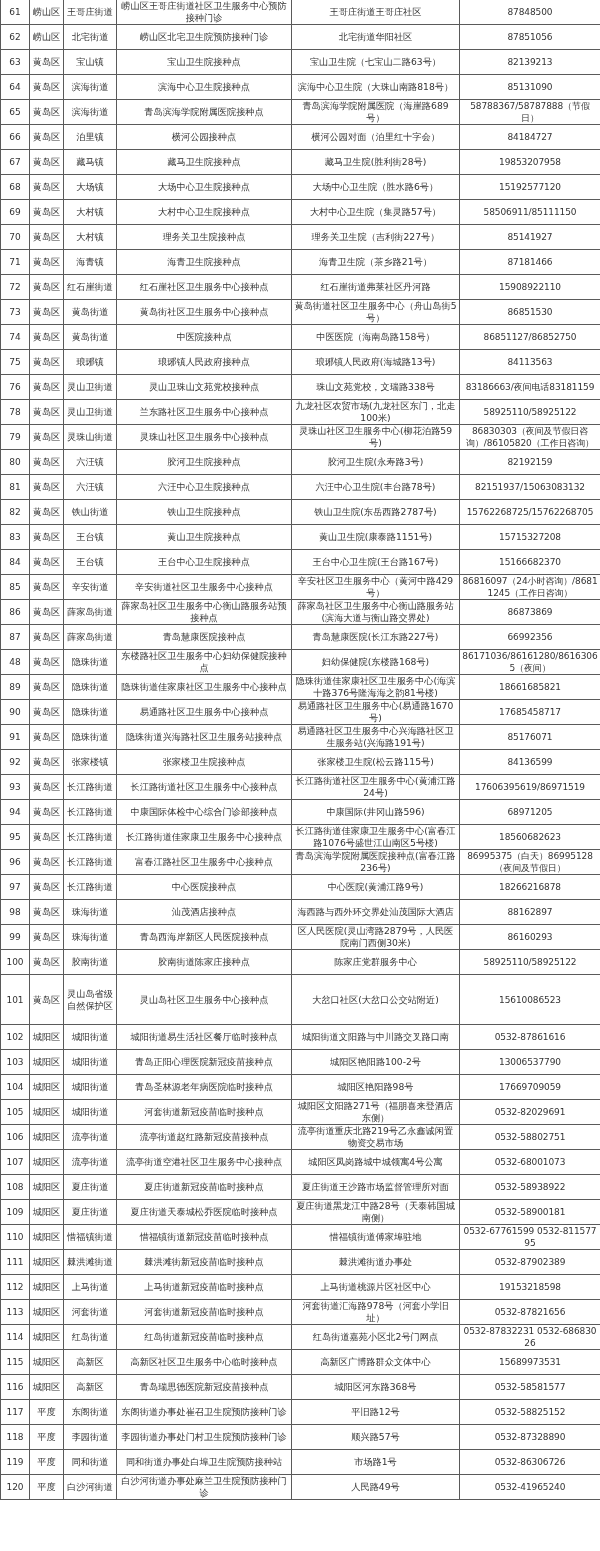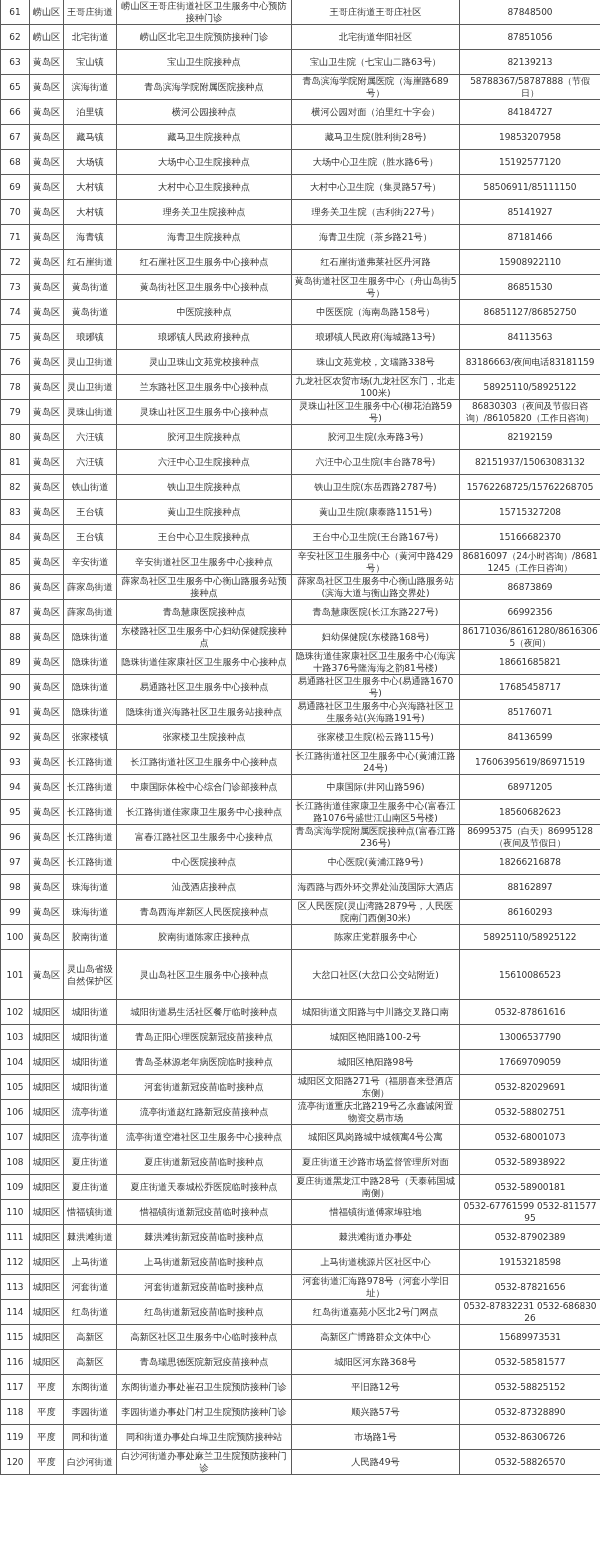--- a/index.html
+++ b/index.html
@@ -65,20 +65,28 @@
   </tr>
         <tr>
     <td class="c-no">63</td>
     <td class="c-dist">黄岛区</td>
     <td class="c-street">宝山镇</td>
     <td class="c-site">宝山卫生院接种点</td>
     <td class="c-addr">宝山卫生院（七宝山二路63号）</td>
     <td class="c-phone">82139213</td>
   </tr>
         <tr>
+    <td class="c-no">64</td>
+    <td class="c-dist">黄岛区</td>
+    <td class="c-street">滨海街道</td>
+    <td class="c-site">滨海中心卫生院接种点</td>
+    <td class="c-addr">滨海中心卫生院（大珠山南路818号）</td>
+    <td class="c-phone">85131090</td>
+  </tr>
+        <tr>
     <td class="c-no">65</td>
     <td class="c-dist">黄岛区</td>
     <td class="c-street">滨海街道</td>
     <td class="c-site">青岛滨海学院附属医院接种点</td>
     <td class="c-addr">青岛滨海学院附属医院（海崖路689号）</td>
     <td class="c-phone">58788367/58787888（节假日）</td>
   </tr>
         <tr>
     <td class="c-no">66</td>
     <td class="c-dist">黄岛区</td>
@@ -241,21 +249,21 @@
   </tr>
         <tr>
     <td class="c-no">87</td>
     <td class="c-dist">黄岛区</td>
     <td class="c-street">薛家岛街道</td>
     <td class="c-site">青岛慧康医院接种点</td>
     <td class="c-addr">青岛慧康医院(长江东路227号)</td>
     <td class="c-phone">66992356</td>
   </tr>
         <tr>
-    <td class="c-no">88</td>
+    <td class="c-no">48</td>
     <td class="c-dist">黄岛区</td>
     <td class="c-street">隐珠街道</td>
     <td class="c-site">东楼路社区卫生服务中心妇幼保健院接种点</td>
     <td class="c-addr">妇幼保健院(东楼路168号)</td>
     <td class="c-phone">86171036/86161280/86163065（夜间）</td>
   </tr>
         <tr>
     <td class="c-no">89</td>
     <td class="c-dist">黄岛区</td>
     <td class="c-street">隐珠街道</td>
@@ -502,17 +510,17 @@
     <td class="c-site">同和街道办事处白埠卫生院预防接种站</td>
     <td class="c-addr">市场路1号</td>
     <td class="c-phone">0532-86306726</td>
   </tr>
         <tr>
     <td class="c-no">120</td>
     <td class="c-dist">平度</td>
     <td class="c-street">白沙河街道</td>
     <td class="c-site">白沙河街道办事处麻兰卫生院预防接种门诊</td>
     <td class="c-addr">人民路49号</td>
-    <td class="c-phone">0532-58826570</td>
+    <td class="c-phone">0532-41965240</td>
   </tr>
       </tbody>
   </table>
 </div>
 
 </body></html>

